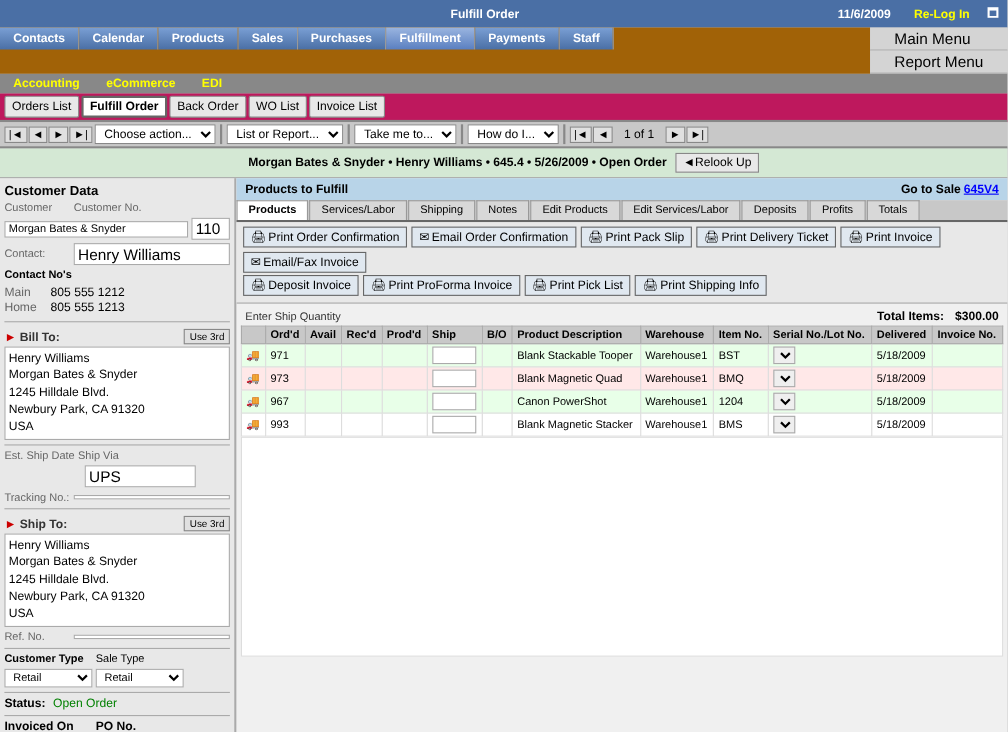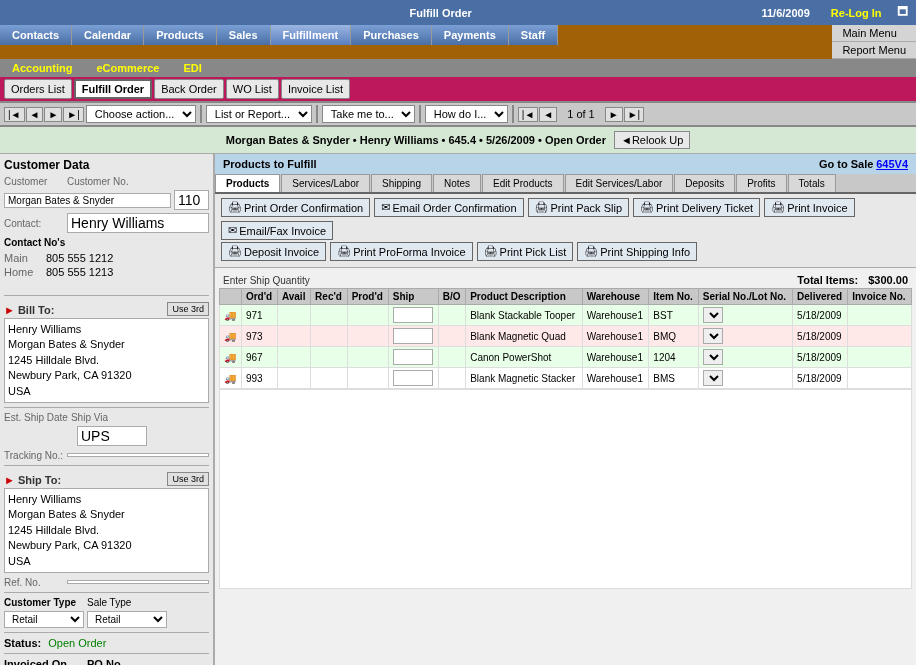--- a/index.html
+++ b/index.html
@@ -8,21 +8,21 @@
     
     .title-bar { background: #4a6fa5; color: white; text-align: center; padding: 3px 0; font-size: 13px; font-weight: bold; display: flex; justify-content: space-between; align-items: center; }
     .title-bar .title { flex: 1; text-align: center; }
     .title-bar .date { color: white; font-size: 11px; padding-right: 5px; }
     .title-bar .relog { color: #ffff00; font-size: 11px; padding: 2px 6px; cursor: pointer; }
 
     
     .top-nav { display: flex; align-items: flex-start; background: #a16207; }
     .nav-item { color: #fff; font-weight: bold; font-size: 11px; padding: 4px 12px; cursor: pointer; border-right: 1px solid #999; display: flex; align-items: center; background: linear-gradient(to bottom, #7a9fd4, #4a6fa5); }
     .nav-right { margin-left: auto; display: flex; flex-direction: column; }
-    .nav-right-item { color: #000; background: #d4d4d4; padding: 2px 10px; cursor: pointer; border-bottom: 1px solid #aaa; font-size: 11px; }
+    .nav-right-item { color: #000; background: #d4d4d4; padding: 2px 22px; cursor: pointer; border-bottom: 1px solid #aaa; font-size: 14px; }
 
     
     .second-nav { display: flex; background: #888; }
     .second-nav-item { color: #ffff00; font-weight: bold; font-size: 11px; padding: 3px 12px; cursor: pointer; }
 
     
     .toolbar { display: flex; align-items: center; background: #c8c8c8; border-bottom: 2px solid #888; padding: 2px 4px; gap: 2px; }
     .toolbar-btn { background: #e8e8e8; border: 1px solid #888; padding: 2px 6px; cursor: pointer; font-size: 11px; border-radius: 2px; }
     .toolbar-select { border: 1px solid #888; padding: 1px 4px; background: white; font-size: 11px; }
     .toolbar-sep { width: 2px; background: #888; height: 18px; margin: 0 2px; }
@@ -40,21 +40,21 @@
     
     .left-panel { width: 215px; min-width: 215px; background: #e8e8e8; border-right: 2px solid #aaa; padding: 4px; }
     .panel-title { font-weight: bold; font-size: 12px; margin-bottom: 4px; }
     .field-row { display: flex; align-items: center; margin-bottom: 3px; gap: 3px; }
     .field-label { color: #666; font-size: 10px; min-width: 60px; }
     .field-value { background: white; border: 1px solid #aaa; padding: 1px 3px; flex: 1; font-size: 14px; }
     .use-3rd { background: #e0e0e0; border: 1px solid #888; padding: 1px 4px; cursor: pointer; font-size: 9px; }
     .section-label { font-weight: bold; color: #333; margin: 4px 0 2px 0; font-size: 10px; display: flex; align-items: center; }
     .section-label .arrow { color: #c00; margin-right: 3px; }
     .address-box { background: white; border: 1px solid #aaa; padding: 3px; font-size: 10px; line-height: 1.4; margin-bottom: 4px; }
-    .contact-grid { display: grid; grid-template-columns: 40px 1fr; gap: 2px; margin-bottom: 17px; font-size: 10px; }
+    .contact-grid { display: grid; grid-template-columns: 40px 1fr; gap: 2px; margin-bottom: 6px; font-size: 10px; }
     .contact-label { color: #666; }
     .status-open { color: #008000; font-weight: normal; }
     .separator { border-top: 1px solid #aaa; margin: 4px 0; }
     .dropdown-field { border: 1px solid #aaa; background: white; padding: 1px 3px; font-size: 10px; width: 80px; }
 
     
     .right-panel { flex: 1; background: #f0f0f0; }
 
     
     .products-header { background: #b8d4e8; padding: 4px 8px; font-weight: bold; font-size: 12px; display: flex; align-items: center; justify-content: space-between; }
@@ -108,25 +108,25 @@
     </div>
     <div class="nav-item">
       <span>Calendar</span>
     </div>
     <div class="nav-item">
       <span>Products</span>
     </div>
     <div class="nav-item">
       <span>Sales</span>
     </div>
+    <div class="nav-item">
+      <span>Purchases</span>
+    </div>
     <div class="nav-item" style="background:linear-gradient(to bottom,#9ab5e0,#5a7fc0);">
       <span>Fulfillment</span>
-    </div>
-    <div class="nav-item">
-      <span>Purchases</span>
     </div>
     <div class="nav-item">
       <span>Payments</span>
     </div>
     <div class="nav-item">
       <span>Staff</span>
     </div>
   </div>
   <div class="nav-right">
     <div class="nav-right-item">Main Menu</div>
@@ -230,21 +230,21 @@
 USA</span>
     </div>
 
     <div class="separator"></div>
     <div class="field-row">
       <span class="field-label">Est. Ship Date</span>
       <span class="field-label">Ship Via</span>
     </div>
     <div class="field-row">
       <span style="width:70px;"></span>
-      <span class="field-value" style="width:70px;flex:none;">UPS</span>
+      <span class="field-value" style="width:101px;flex:none;">UPS</span>
     </div>
 
     <div class="field-row" style="margin-top:4px;">
       <span class="field-label">Tracking No.:</span>
       <span class="field-value" style="width:100px;"></span>
     </div>
 
     <div class="separator"></div>
     <div style="display:flex;align-items:center;justify-content:space-between;">
       <span class="section-label">

